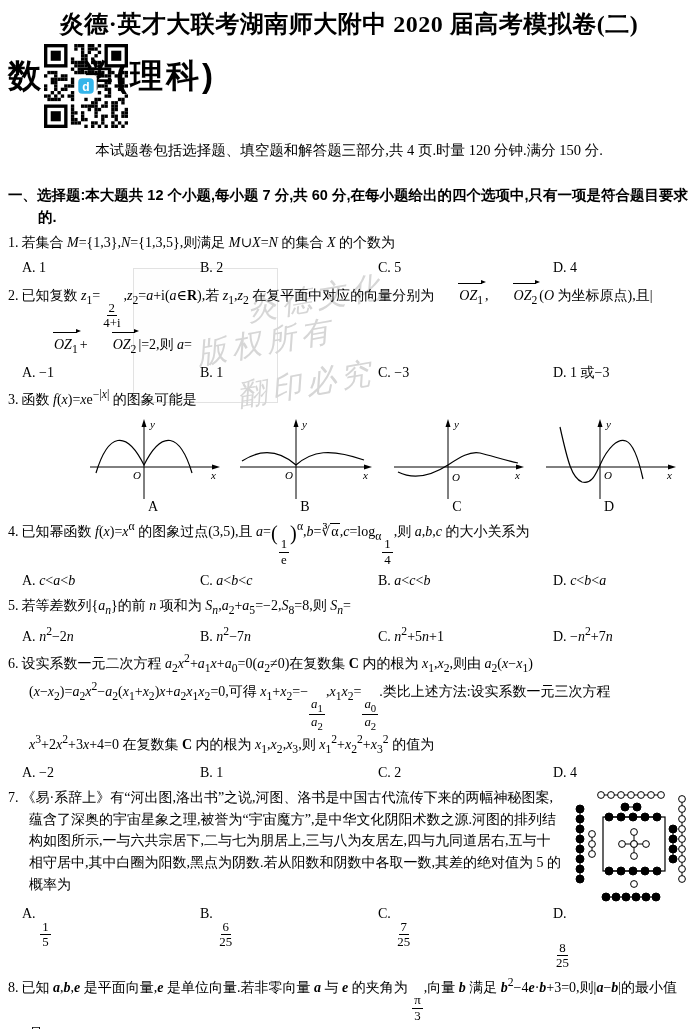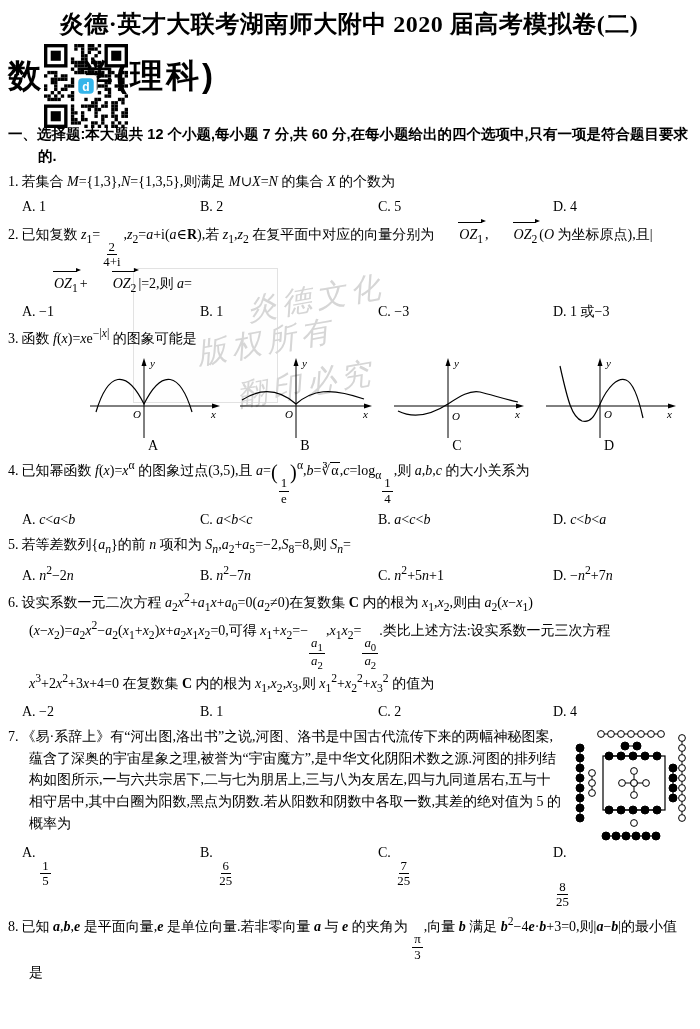--- a/index.html
+++ b/index.html
@@ -258,20 +258,21 @@
           <rect x="63.839999999999996" y="3.36" width="16.8" height="16.8" fill="#fff"></rect>
           <rect x="67.2" y="6.72" width="10.08" height="10.08" fill="#000"></rect>
           <rect x="0" y="60.48" width="23.52" height="23.52" fill="#000"></rect>
           <rect x="3.36" y="63.839999999999996" width="16.8" height="16.8" fill="#fff"></rect>
           <rect x="6.72" y="67.2" width="10.08" height="10.08" fill="#000"></rect>
           <rect x="31.248" y="31.248" width="21.504" height="21.504" fill="#fff" rx="3"></rect>
           <rect x="34.272" y="34.272" width="15.455999999999998" height="15.455999999999998" fill="#35b5ea" rx="4"></rect>
           <text x="42" y="47.04" text-anchor="middle" font-size="12" font-weight="bold" fill="#fff" font-family="&quot;Liberation Sans&quot;,sans-serif">d</text>
         </svg></div>
     <div class="subject-title">数　学(理科)</div>
+    <div class="intro">本试题卷包括选择题、填空题和解答题三部分,共 4 页.时量 120 分钟.满分 150 分.</div>
 
     <div class="section-heading">一、选择题:本大题共 12 个小题,每小题 7 分,共 60 分,在每小题给出的四个选项中,只有一项是符合题目要求的.</div>
 
     <div class="q">
       <div class="stem"><span class="qnum">1.</span><span>若集合 <i>M</i>={1,3},<i>N</i>={1,3,5},则满足 <i>M</i>∪<i>X</i>=<i>N</i> 的集合 <i>X</i> 的个数为</span></div>
       <div class="opts">
         <span class="opt">A. 1</span>
         <span class="opt">B. 2</span>
         <span class="opt">C. 5</span>
         <span class="opt">D. 4</span>

